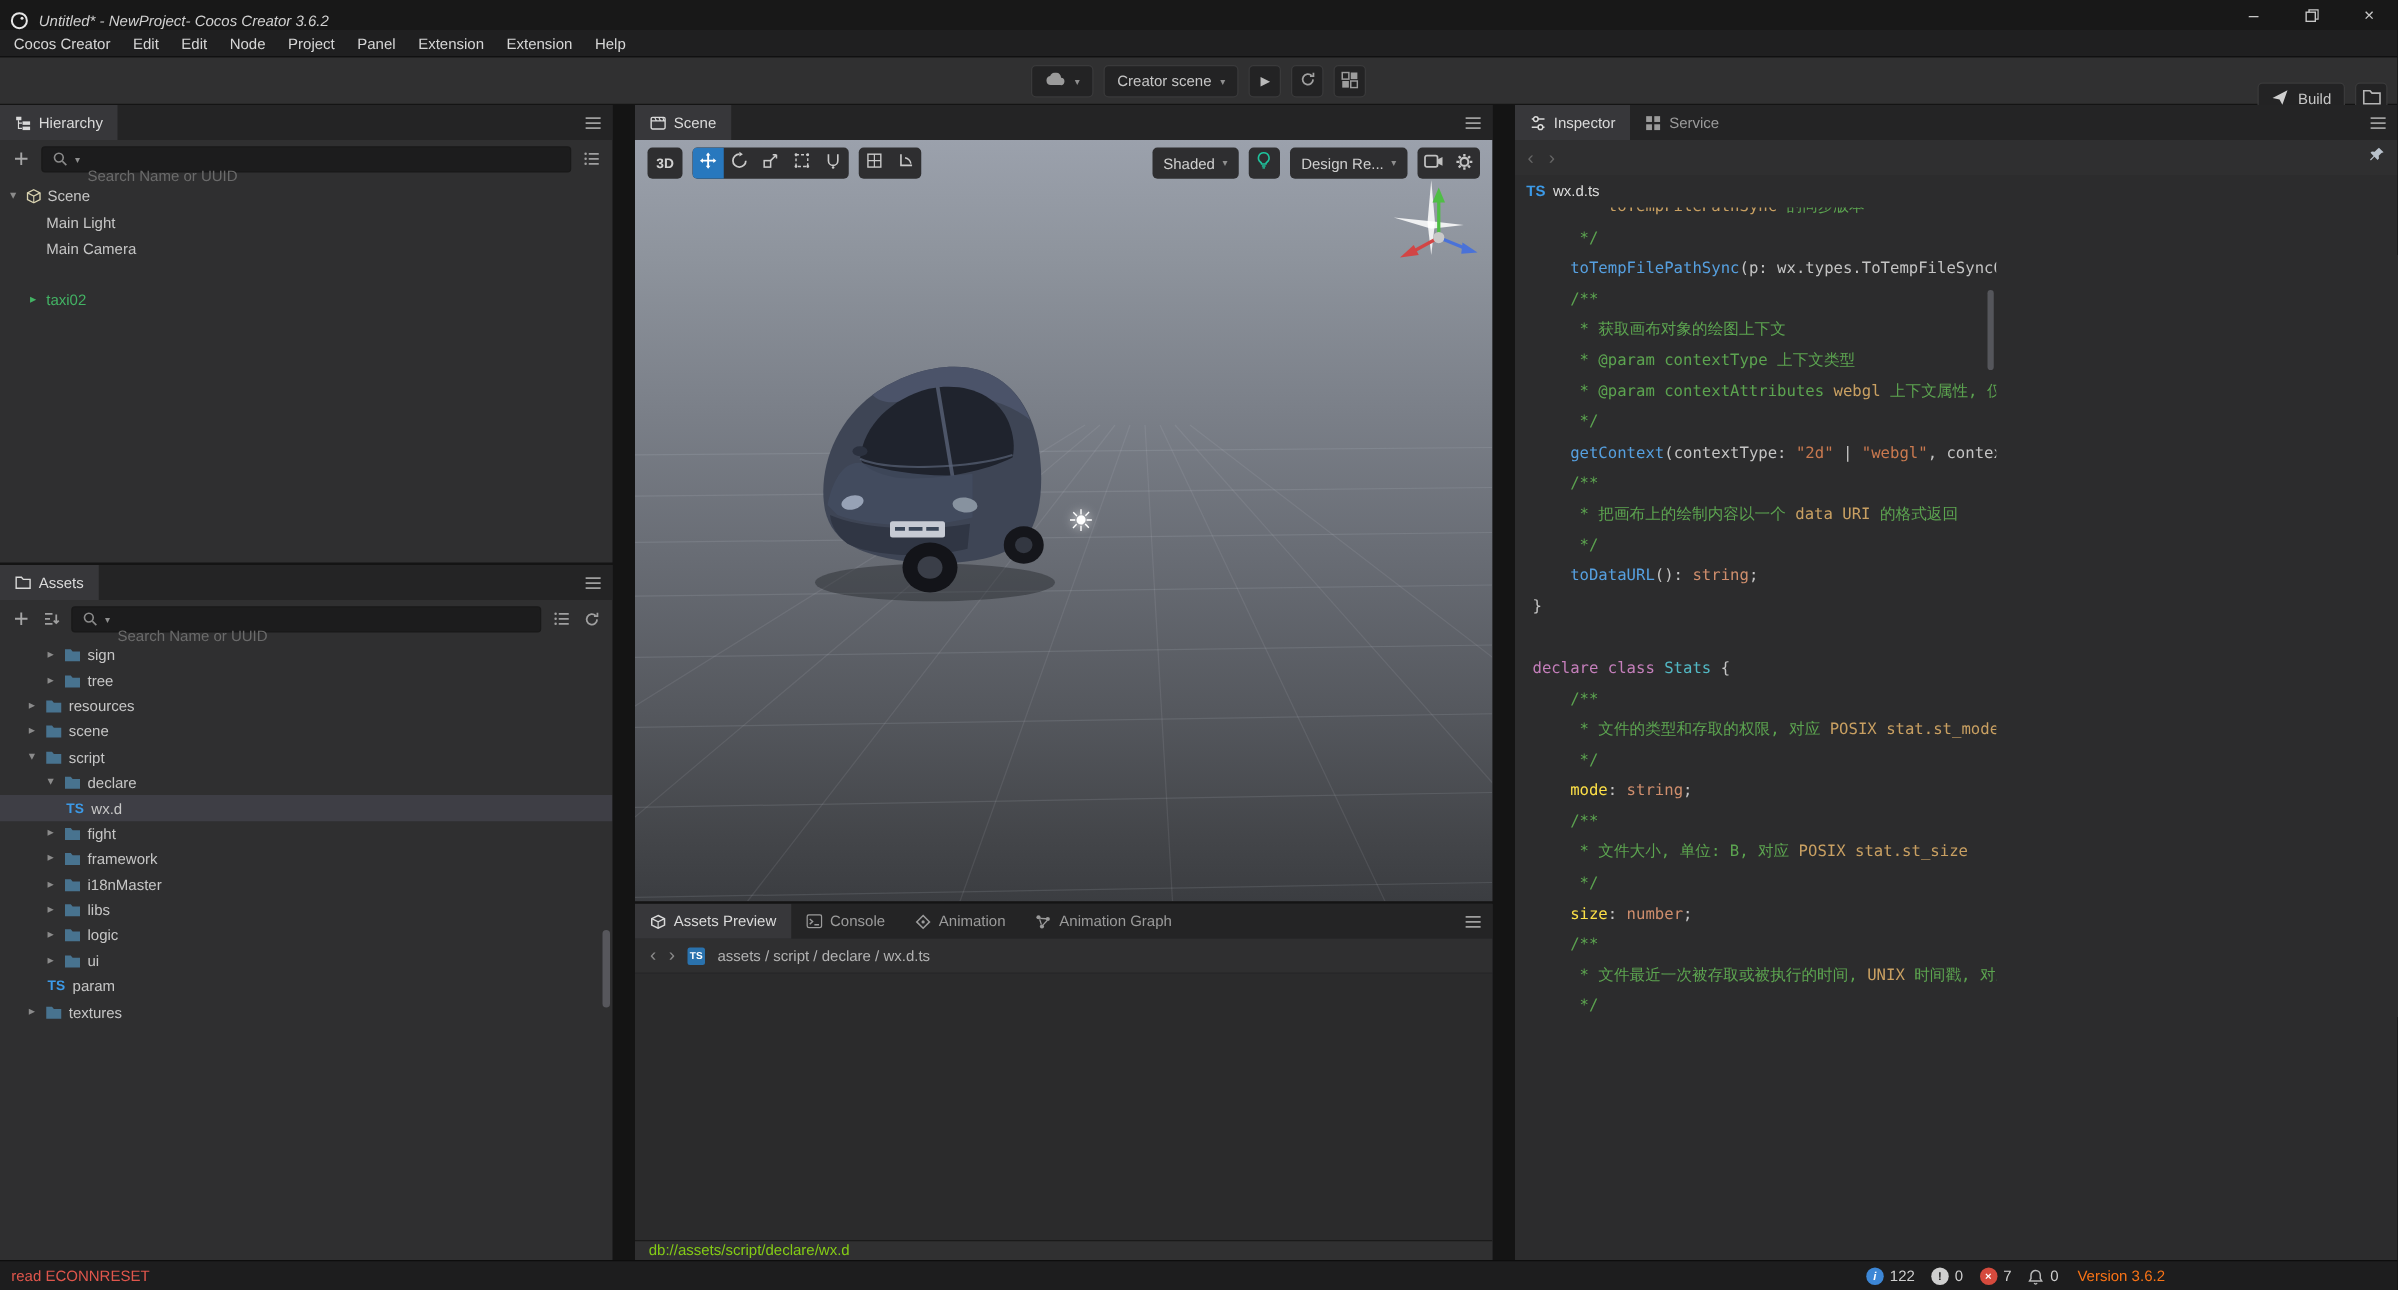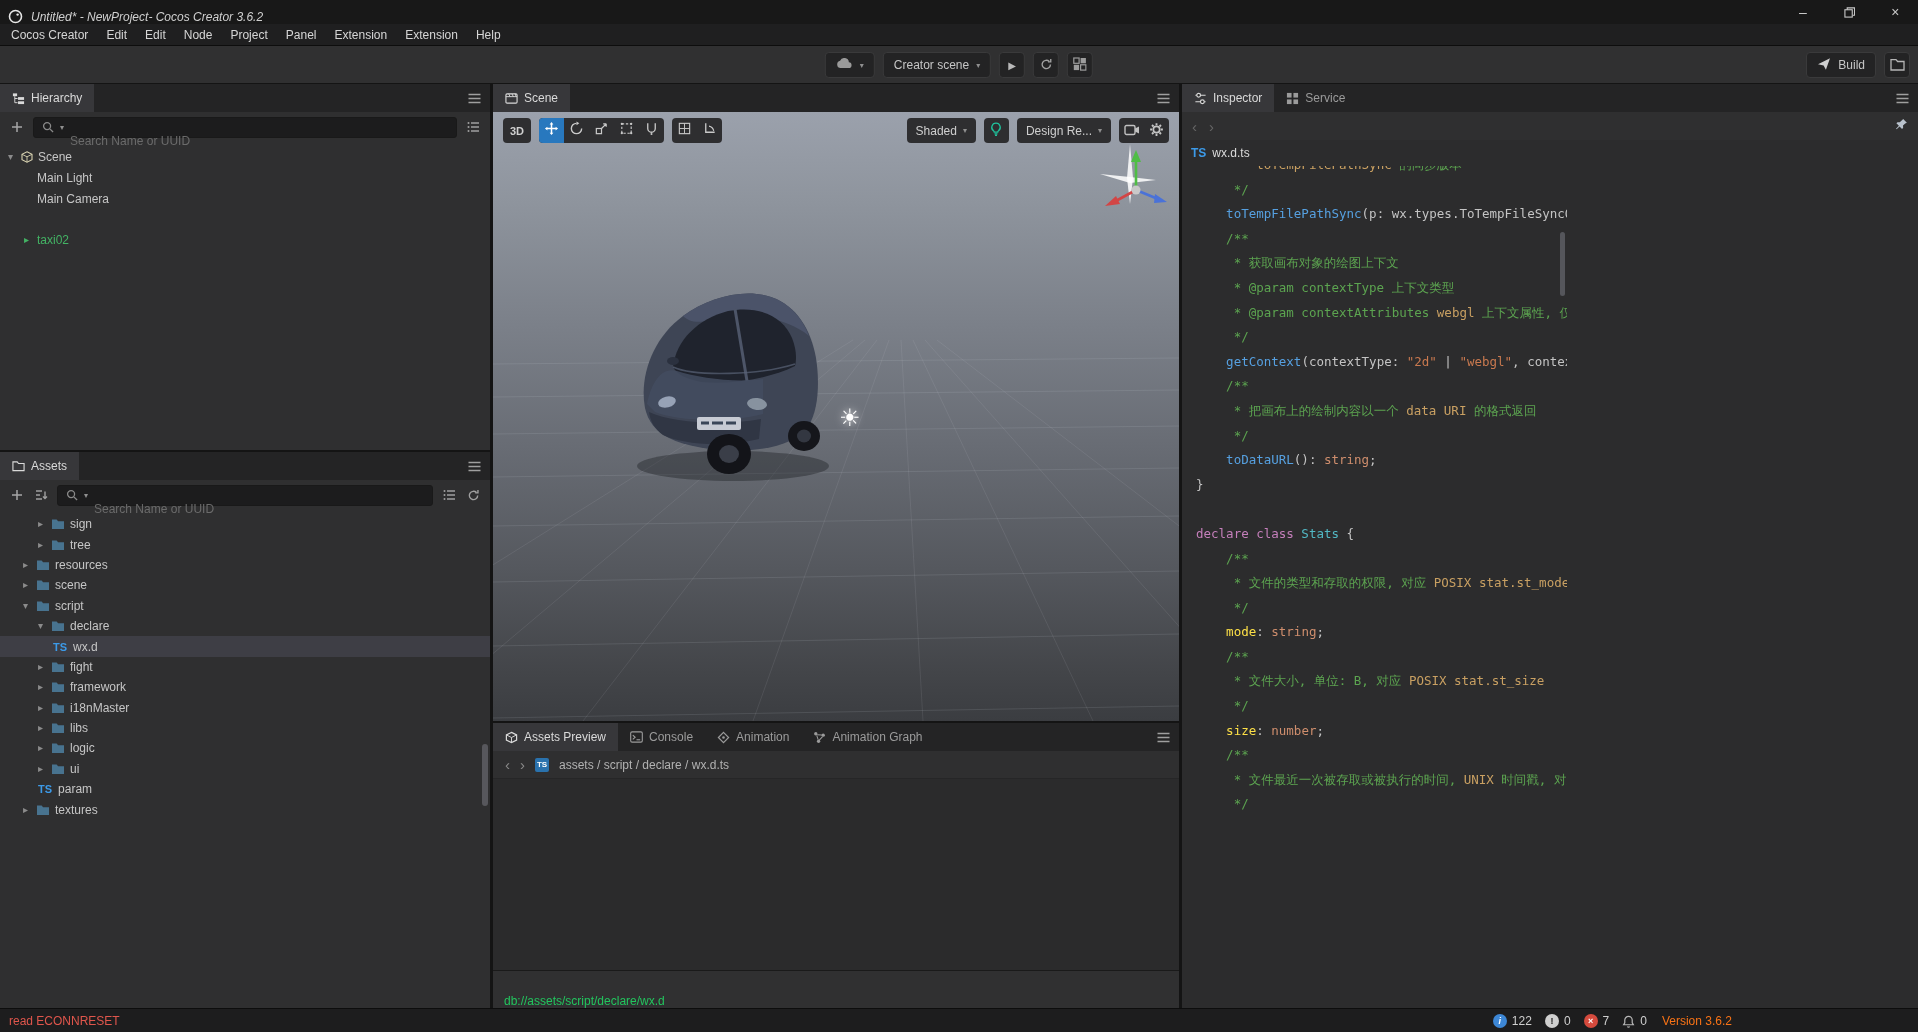--- a/index.html
+++ b/index.html
@@ -14,27 +14,27 @@
   .win-btns{display:flex;height:24px;}
   .win-btn{width:46px;display:flex;align-items:center;justify-content:center;color:#c8c8c8;font-size:14px;}
 
   
   .menubar{height:22px;background:#1f1f20;display:flex;align-items:center;padding-left:2px;border-bottom:1px solid #0d0d0d;}
   .menu-item{padding:0 9px;font-size:12px;color:#d6d6d6;}
 
   
   .toolbar{height:38px;background:#303031;position:relative;border-bottom:1px solid #141414;}
   .tb-center{position:absolute;left:50%;top:6px;transform:translateX(-50%);display:flex;gap:8px;align-items:center;}
-  .tb-right{position:absolute;right:8px;top:6px;display:flex;gap:8px;align-items:center;}
+  .tb-right{position:absolute;right:8px;top:20px;display:flex;gap:8px;align-items:center;}
   .tb-pill{height:26px;background:#232324;border:1px solid #3a3a3b;border-radius:4px;display:flex;align-items:center;gap:7px;padding:0 10px;font-size:12px;color:#c6c6c6;}
   .tb-btn{width:26px;height:26px;background:#232324;border:1px solid #3a3a3b;border-radius:4px;display:flex;align-items:center;justify-content:center;color:#b9b9b9;font-size:10px;}
   .caret{font-size:8px;color:#8f8f8f;}
 
   
-  .main{position:absolute;top:84px;left:0;right:0;bottom:24px;display:grid;grid-template-columns:490px 686px 1fr;gap:3px;}
+  .main{position:absolute;top:84px;left:0;right:0;bottom:24px;display:grid;grid-template-columns:490px 686px 1fr;gap:18px;}
   .col{display:grid;gap:2px;min-width:0;}
   .col-left{grid-template-rows:366px 1fr;}
   .col-center{grid-template-rows:637px 1fr;}
   .panel{background:#2f2f30;display:flex;flex-direction:column;overflow:hidden;position:relative;min-width:0;min-height:0;}
 
   
   .tabbar{height:28px;background:#242425;display:flex;align-items:stretch;flex:none;}
   .tabs-host{display:flex;align-items:stretch;}
   .tab{display:flex;align-items:center;gap:6px;padding:0 12px;font-size:12px;color:#9b9b9b;}
   .tab.active{background:#37373a;color:#dadada;}
@@ -78,21 +78,21 @@
   .axis-gizmo{position:absolute;left:599px;top:30px;}
   .gear-glyph{font-size:15px;color:#c4c4c4;line-height:1;}
 
   
   .crumbrow{height:28px;display:flex;align-items:center;gap:10px;padding:0 12px;flex:none;background:#2f2f30;border-bottom:1px solid #262627;}
   .nav-ar{color:#8a8a8a;font-size:15px;line-height:1;}
   .nav-ar.dim{color:#666;}
   .ts-chip{background:#2a72ad;color:#fff;font-size:8px;font-weight:bold;width:14px;height:14px;border-radius:2px;display:inline-flex;align-items:center;justify-content:center;}
   .crumb-text{font-size:12px;color:#b2b2b2;}
   .preview-content{flex:1;background:#2b2b2c;}
-  .pathbar{height:38px;background:#303031;border-top:1px solid #1a1a1a;display:flex;align-items:flex-end;padding:0 11px;font-size:12px;color:#22c55e;flex:none;}
+  .pathbar{height:16px;background:#303031;border-top:1px solid #1a1a1a;display:flex;align-items:flex-start;padding:0 11px;font-size:12px;color:#84cc16;flex:none;}
 
   
   .insp-nav{height:28px;display:flex;align-items:center;gap:12px;padding:0 10px;flex:none;background:#2f2f30;}
   .nav-spacer{flex:1;}
   .insp-file{height:26px;display:flex;align-items:center;padding:0 9px;flex:none;background:#2c2c2d;}
   .insp-file .ts-badge{font-size:12px;}
   .file-name{font-size:12px;color:#dcdcdc;}
   .codewrap{flex:1;position:relative;overflow:hidden;background:#2c2c2d;}
   .code{position:absolute;top:0;left:0;width:385px;margin-top:-13px;overflow:hidden;
         font-family:"DejaVu Sans Mono","Liberation Mono",monospace;font-size:12.5px;padding-left:14px;}

